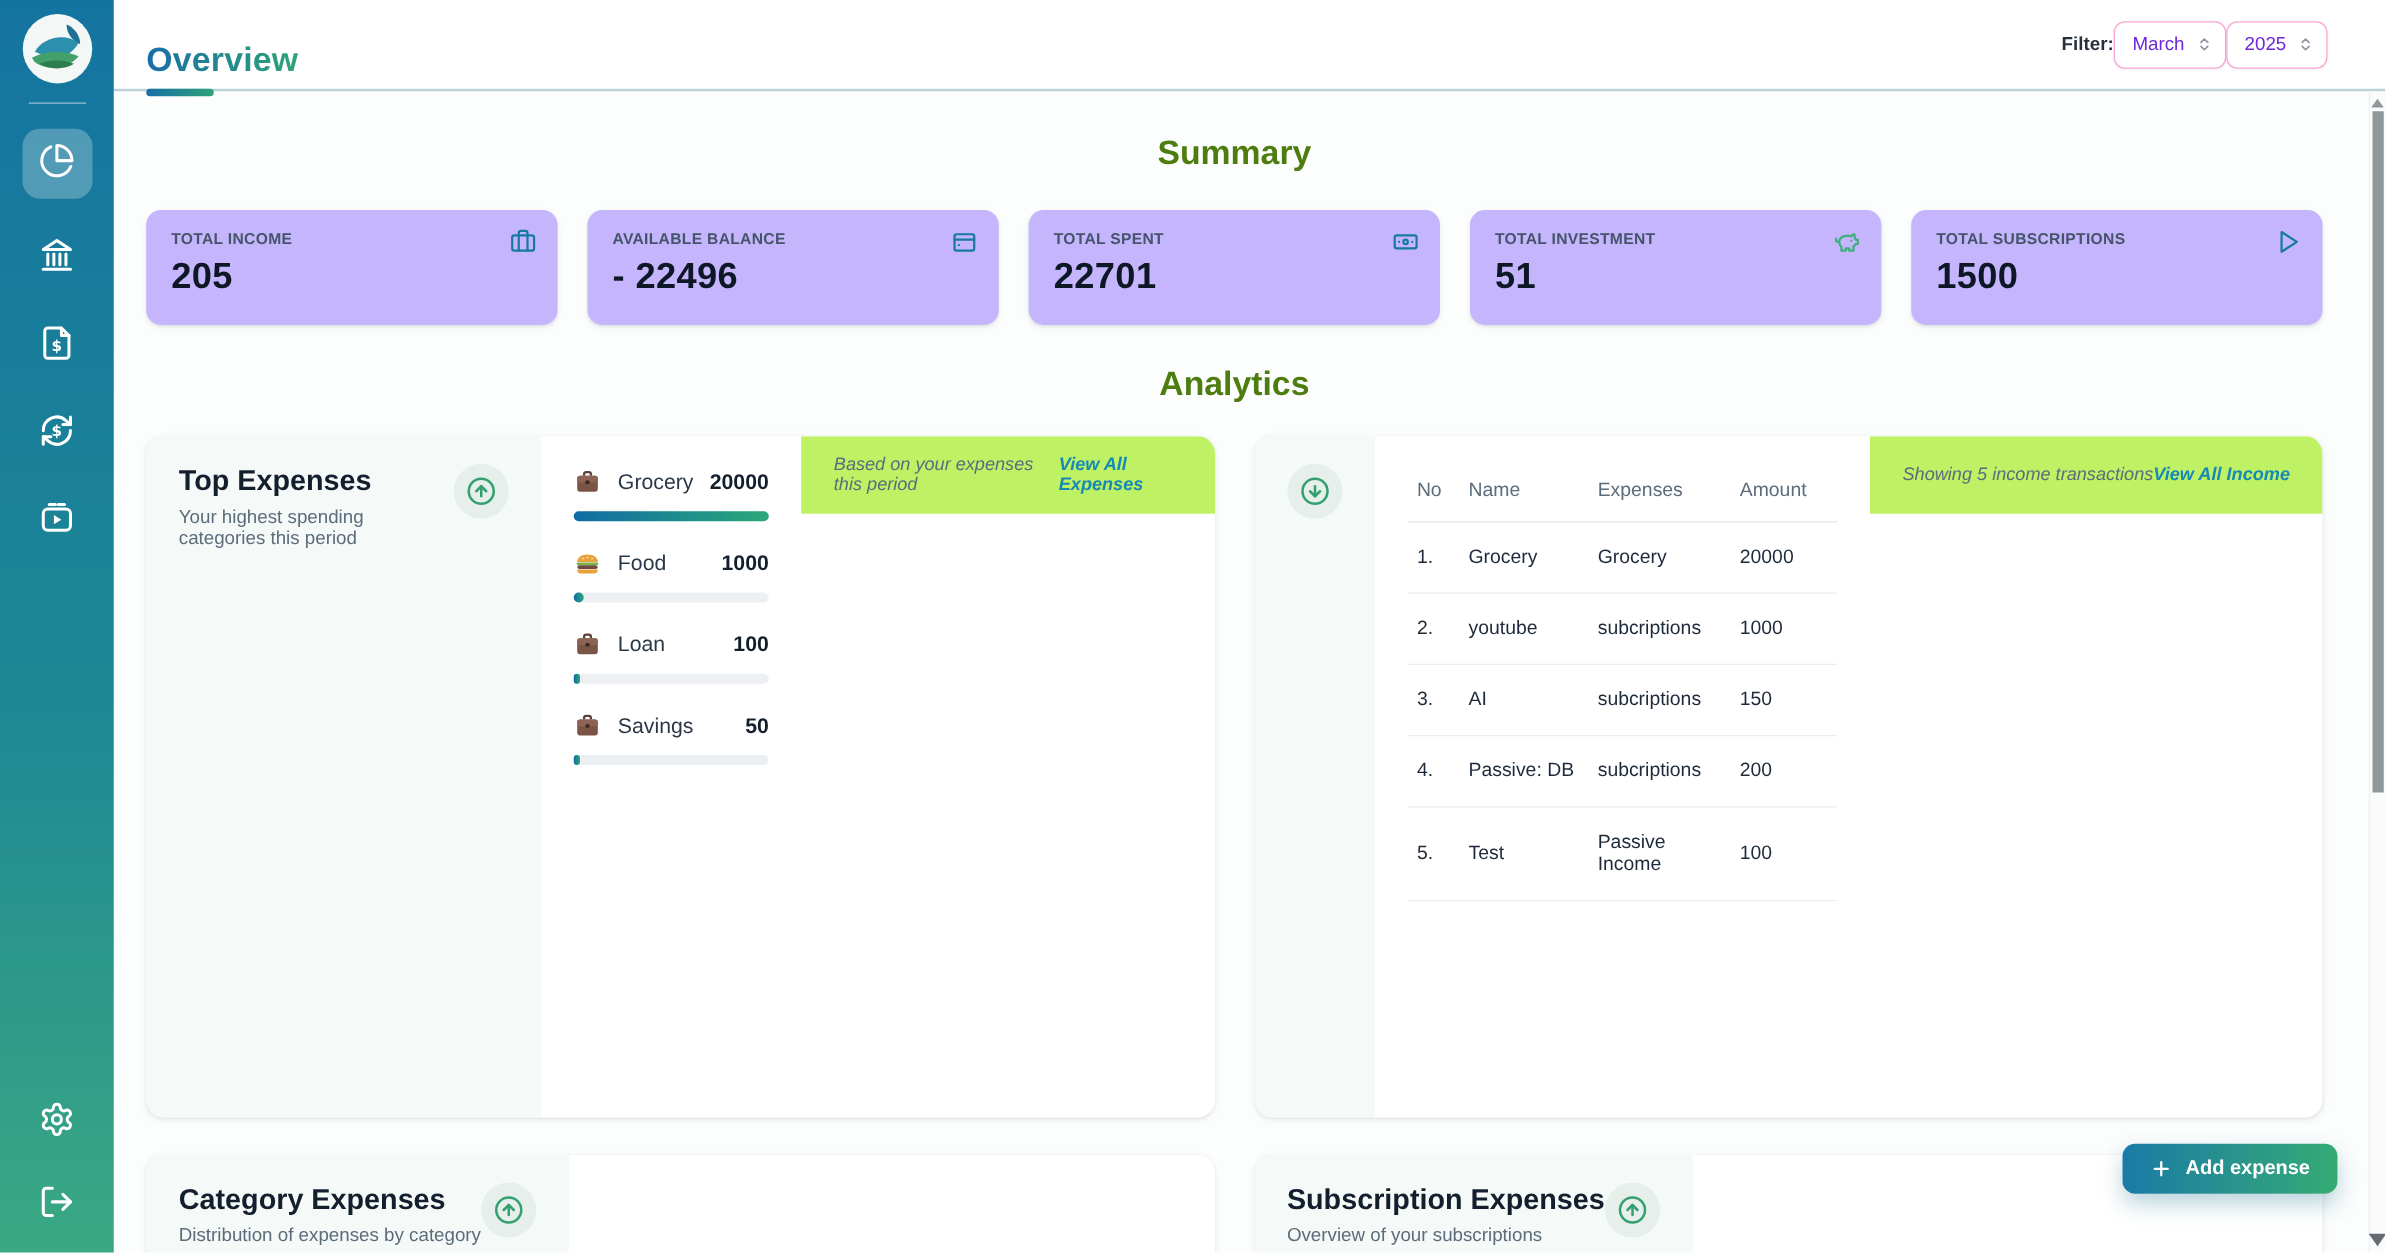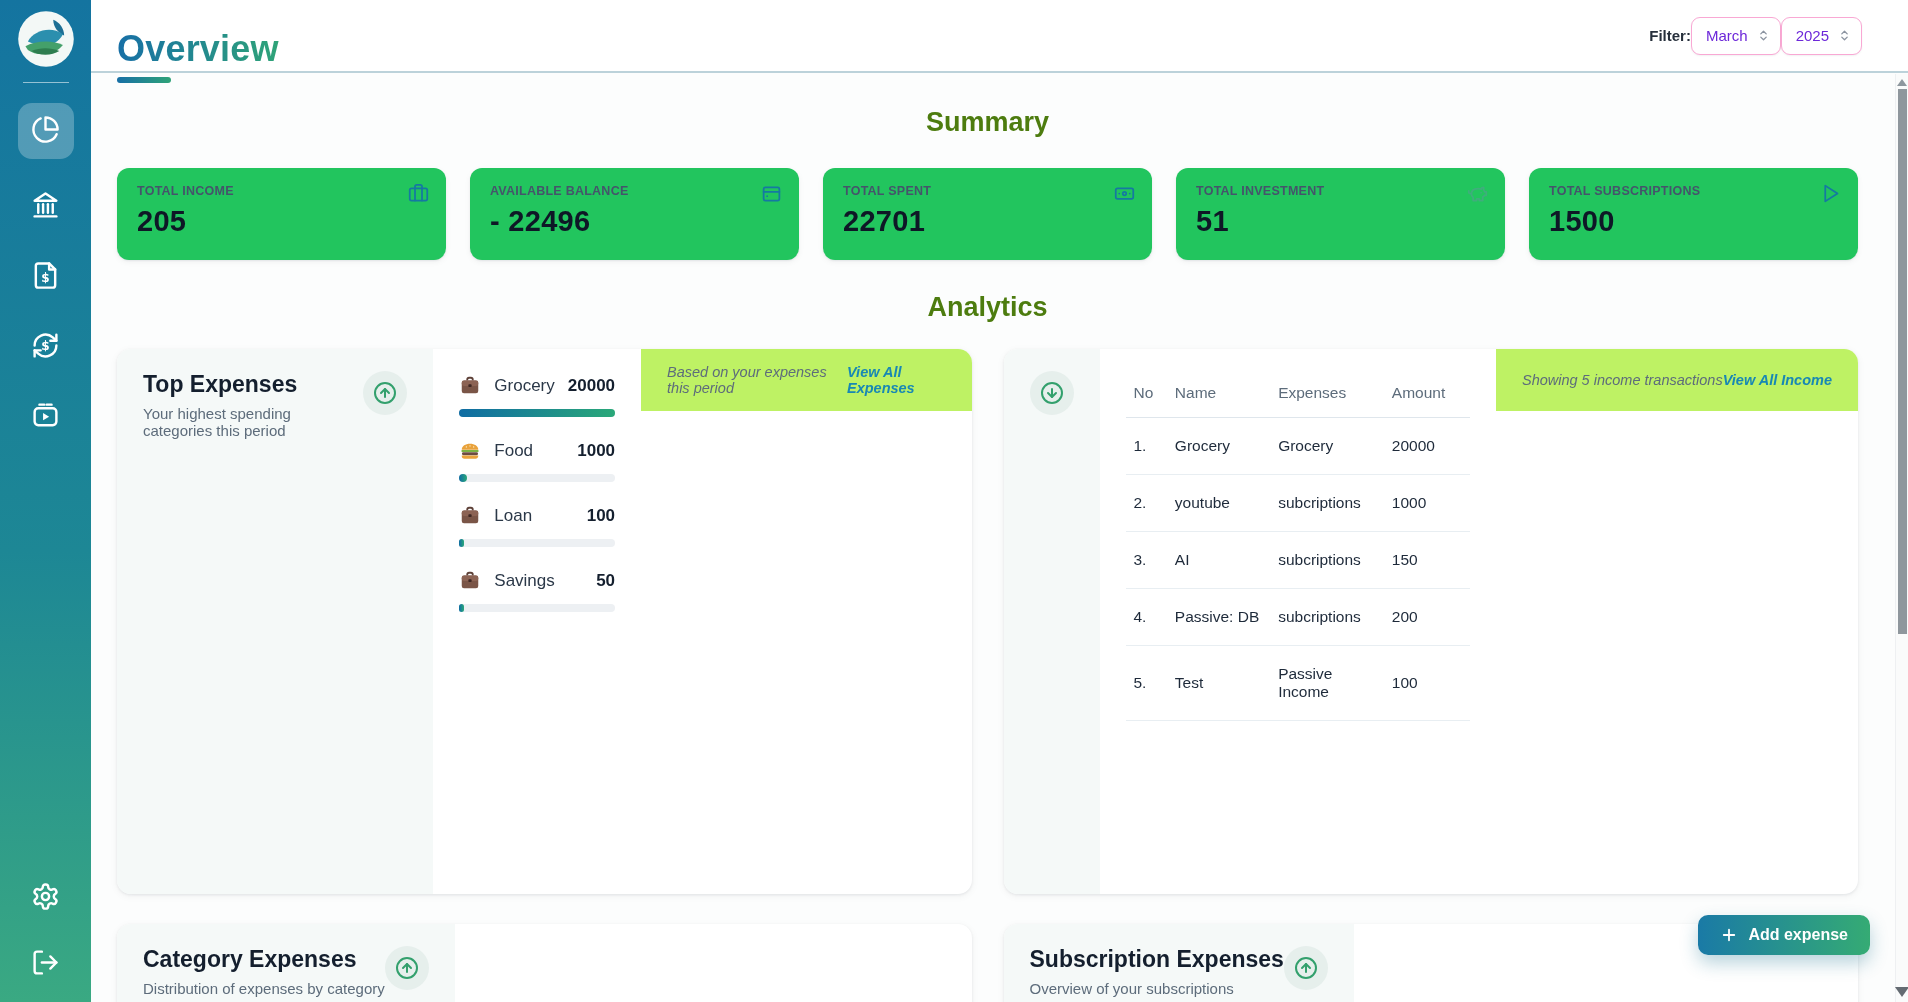--- a/index.html
+++ b/index.html
@@ -15,42 +15,42 @@
   .nav { display:flex; flex-direction:column; align-items:center; gap:26px; }
   .nav-item { width:44px; height:44px; display:flex; align-items:center; justify-content:center;
     color:#fff; cursor:pointer; }
   .nav-item svg { width:29px; height:29px; }
   .nav-item.active { width:56px; height:56px; background:rgba(255,255,255,.26); border-radius:14px; }
   .nav-bottom { margin-top:auto; display:flex; flex-direction:column; align-items:center; gap:22px; }
 
   
   .header { position:absolute; left:91px; top:0; right:0; height:73px; background:#fff;
     border-bottom:2px solid #bcd2da; display:flex; align-items:center; padding:0 46px 0 26px; z-index:4; }
-  .page-title { font-size:36px; font-weight:800;
+  .page-title { font-size:27px; font-weight:800;
     background:linear-gradient(90deg,#176fa6,#2fa378);
     -webkit-background-clip:text; background-clip:text; color:transparent; letter-spacing:.2px;margin-top:39px; }
   .title-underline { width:54px; height:6px; border-radius:3px; margin-top:7px;
     background:linear-gradient(90deg,#176fa6,#2fa378); }
   .filter-group { margin-left:auto; display:flex; align-items:center; }
   .filter-label { font-size:15px; font-weight:700; color:#27303c; }
   .select { height:38px; background:#fff; border:1px solid #f9a8d4; border-radius:9px;
     display:flex; align-items:center; gap:9px; padding:0 10px 0 14px; font-size:15px;
     color:#6d28d9; box-shadow:0 1px 2px rgba(16,24,40,.06); cursor:pointer; }
   .select svg { width:13px; height:13px; color:#8b93a0; }
 
   
   .content { position:absolute; left:91px; top:73px; right:0; bottom:0;
     background:#fcfdfd; overflow:hidden; padding:0 50px 0 26px; }
   .section-heading { text-align:center; font-size:27px; font-weight:800; color:#4d7c0f; }
   .heading-summary { padding-top:34px; margin-bottom:30px; }
   .heading-analytics { margin-top:32px; margin-bottom:26px; }
 
   
   .summary-row { display:flex; gap:24px; }
-  .sum-card { flex:1; position:relative; background:#22c55e; border-radius:12px; height:92px;
+  .sum-card { flex:1; position:relative; background:#c4b5fd; border-radius:12px; height:92px;
     padding:16px 20px; box-shadow:0 1px 2px rgba(16,24,40,.07), 0 2px 6px rgba(16,24,40,.05); }
   .sum-label { font-size:12.5px; font-weight:600; color:#45546b; letter-spacing:.02em; }
   .sum-value { font-size:29px; font-weight:800; color:#0e1726; margin-top:7px; letter-spacing:.3px; }
   .sum-icon { position:absolute; top:15px; right:17px; width:21px; height:21px; }
   .sum-icon svg { width:21px; height:21px; }
 
   
   .analytics-grid { display:grid; grid-template-columns:1fr 1fr; grid-template-rows:545px 320px;
     gap:30px 32px; }
   .acard { background:#fff; border-radius:14px; overflow:hidden; display:flex; flex-direction:row;

